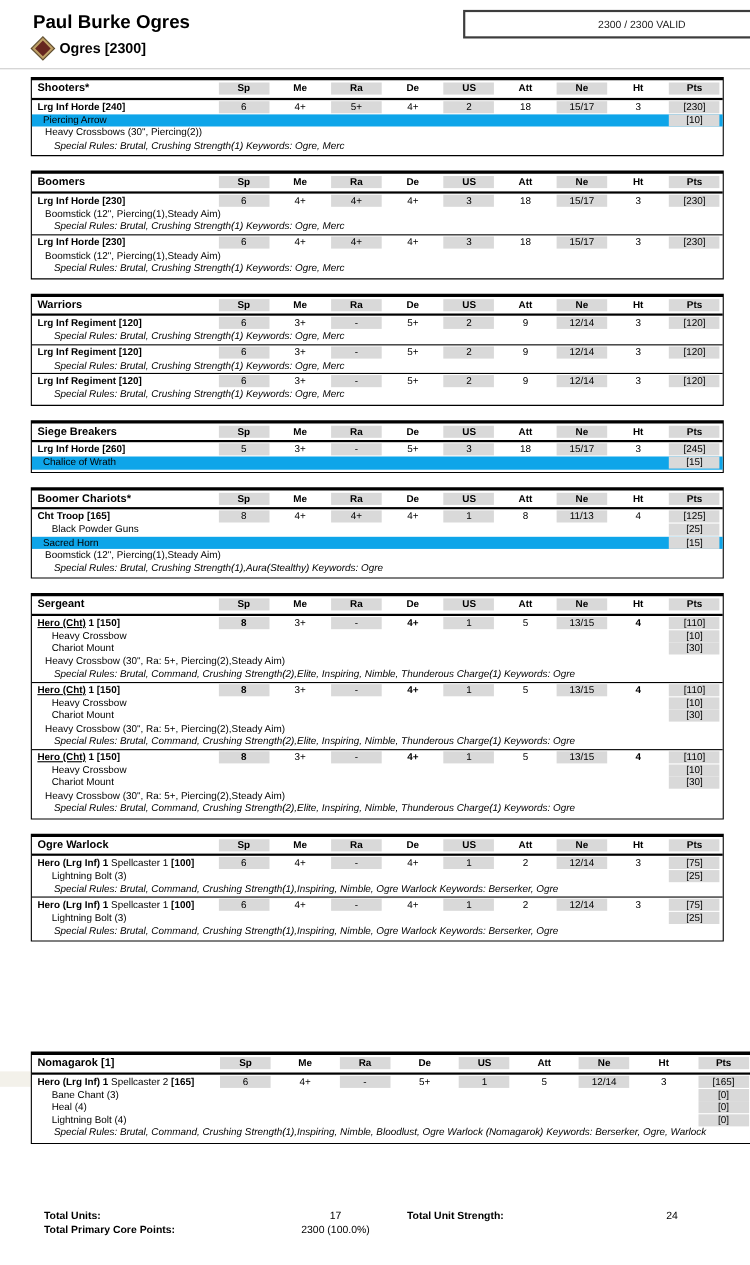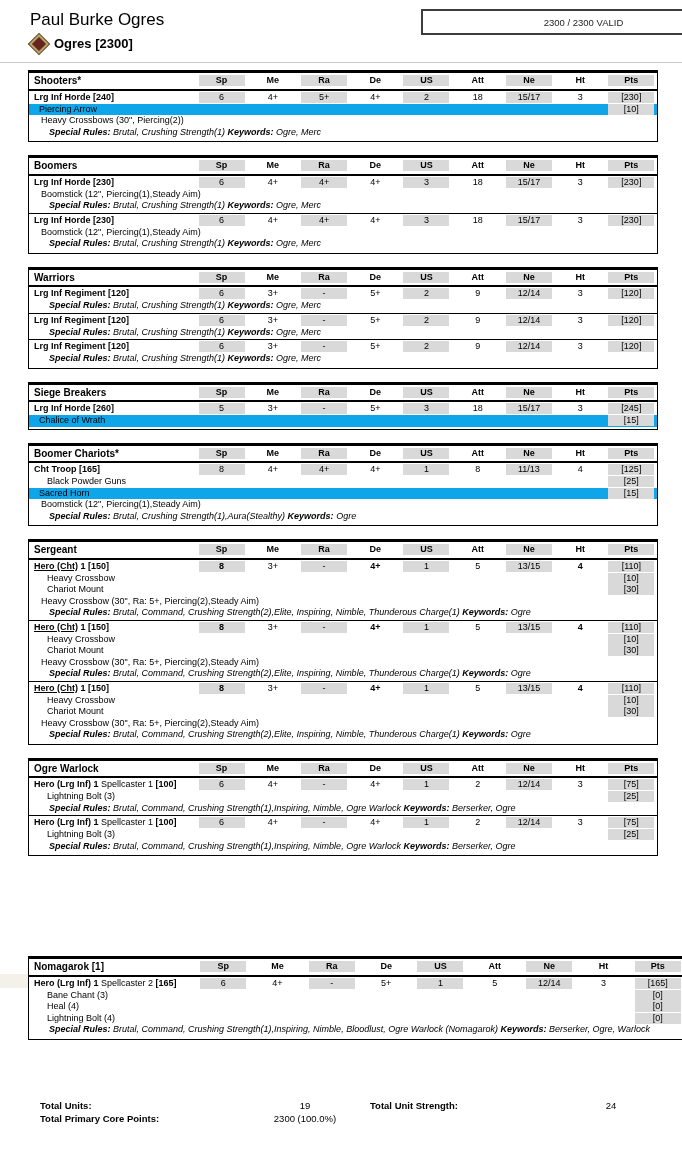--- a/index.html
+++ b/index.html
@@ -1,21 +1,21 @@
 <!DOCTYPE html>
 <html><head>
 <meta charset="utf-8">
 <style>
   html,body { margin:0; padding:0; }
   body {
     width:682px; height:1150px; position:relative; background:#ffffff;
     font-family:"Liberation Sans","DejaVu Sans",sans-serif; color:#000;
     -webkit-font-smoothing:antialiased; overflow:hidden;
   }
-  .page-title { position:absolute; left:30px; top:10px; font-size:17px; font-weight:normal; letter-spacing:0; }
+  .page-title { position:absolute; left:30px; top:10px; font-size:17px; font-weight:bold; letter-spacing:0; }
   .validity-box {
     position:absolute; left:421px; top:9px; width:243px; height:22px;
     border:2px solid #3d3d3d; display:flex; align-items:center; justify-content:center;
     font-size:9.5px; color:#222;padding-left:39px;
   }
   .army-line { position:absolute; left:30px; top:36px; display:flex; align-items:flex-end; gap:8px;
     font-size:13px; font-weight:bold; }
   .diamond { width:10px; height:10px; transform:rotate(45deg); background:#66261f;
     border:2px solid #bfa267; outline:1px solid #5a4827; margin-left:2px; }
   .head-rule { position:absolute; top:62px; left:0; width:682px; border-top:1px solid #cccccc; }
@@ -34,21 +34,21 @@
   .thead .sc { font-weight:bold; }
   .entry + .entry { border-top:1.5px solid #000; }
   .unit-row { min-height:12px; padding-top:1px; }
   .lbl { grid-column:1 / 10; font-size:9px; line-height:11.5px; }
   .ind-art { padding-left:10px; }
   .ind-opt { padding-left:18px; }
   .bg-gray { background:#0ea5e9; }
   .textline { grid-column:1 / -1; font-size:9px; line-height:11.5px; padding-left:12px; }
   .special { grid-column:1 / -1; font-size:9px; line-height:11.5px; padding:0 4px 1px 20px;
     font-style:italic; text-indent:-18px; margin-left:18px; }
-  .special .bi { font-weight:bold; }
+  .special .bi { font-weight:normal; }
   .b { font-weight:bold; } .u { text-decoration:underline; }
 
   .page-band { position:absolute; top:974px; left:0; width:682px; height:14px; background:#f3f1ea; }
 
   .footer { position:absolute; top:1100px; left:30px; width:622px;
     display:grid; grid-template-columns:200px 130px 190px 102px; row-gap:2px; font-size:9.5px;margin-left:10px; }
   .footer .lab { font-weight:bold; }
   .footer .val { text-align:center; }
 </style>
 </head>
@@ -491,20 +491,20 @@
         </div>
         <div class="row">
           <div class="special"><span class="bi">Special Rules: </span><span>Brutal, Command, Crushing Strength(1),Inspiring, Nimble, Bloodlust, Ogre Warlock (Nomagarok)</span><span class="bi"> Keywords: </span><span>Berserker, Ogre, Warlock</span></div>
         </div>
       </div>
     </div>
   </div>
 
 <div class="footer">
   <div class="lab">Total Units:</div>
-  <div class="val">19</div>
+  <div class="val">17</div>
   <div class="lab">Total Unit Strength:</div>
   <div class="val">24</div>
   <div class="lab">Total Primary Core Points:</div>
   <div class="val">2300 (100.0%)</div>
   <div></div>
     <div></div>
 </div>
 
 </body></html>

